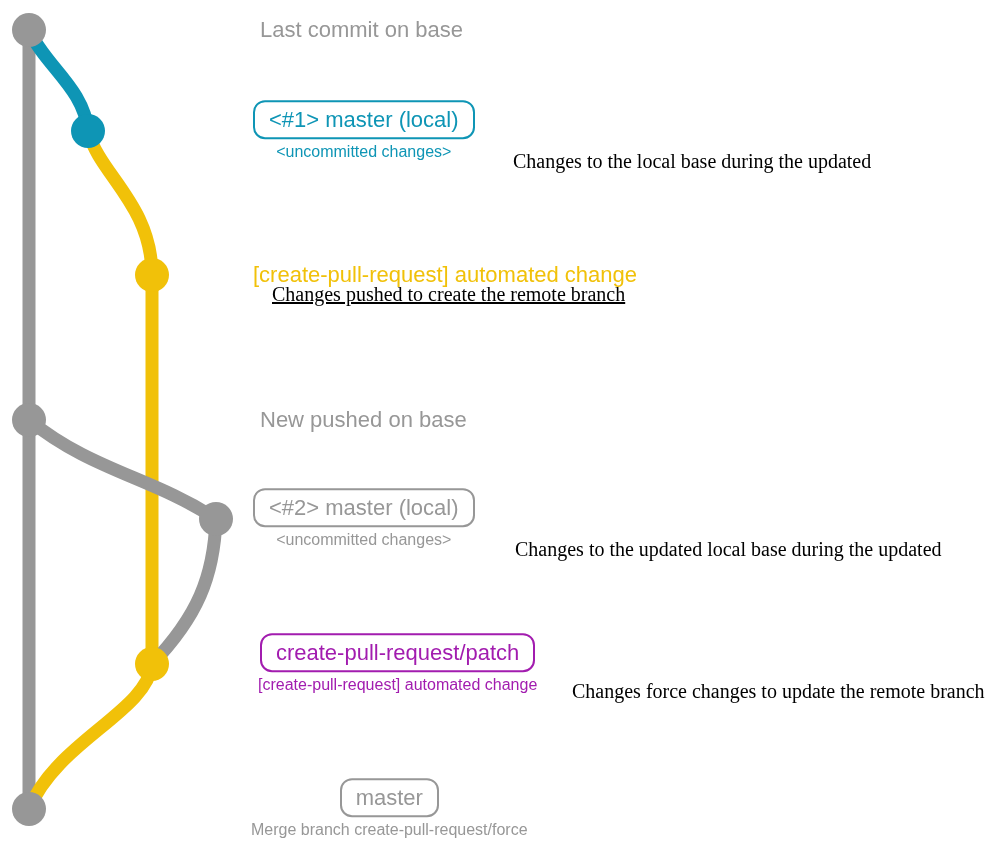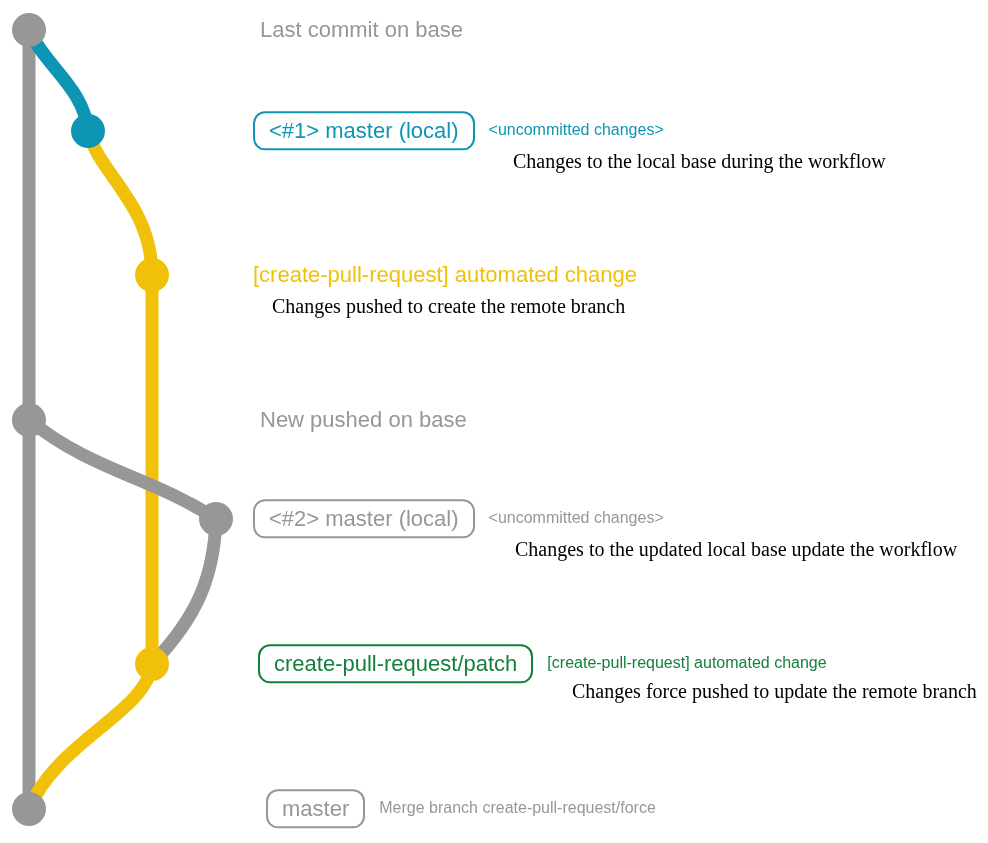--- a/index.html
+++ b/index.html
@@ -18,22 +18,23 @@
     transform: translateY(-50%);
     font-size: 22px;
     line-height: 1.15;
     white-space: nowrap;
   }
   .row {
     position: absolute;
     transform: translateY(-50%);
     display: flex;
     align-items: center;
-    gap: 14px;
+    gap: 4px;
     white-space: nowrap;
+    flex-direction: column;
   }
   .badge {
     display: inline-block;
     border: 2px solid currentColor;
     border-radius: 12px;
     padding: 5px 14px;
     font-size: 22px;
     line-height: 1.15;
     white-space: nowrap;
   }
@@ -70,37 +71,37 @@
     <circle cx="152" cy="664" r="17" fill="#f1c109"></circle>
     <circle cx="29" cy="809" r="17" fill="#979797"></circle>
   </svg>
 
   <div class="label" style="left: 260px; top: 30px; color: rgb(151, 151, 151);">Last commit on base</div>
 
   <div class="row" style="left: 253px; top: 131px; color: rgb(14, 149, 181);">
     <span class="badge">&lt;#1&gt; master (local)</span>
     <span class="msg">&lt;uncommitted changes&gt;</span>
   </div>
-  <div class="desc" style="left:513px; top:161px;">Changes to the local base during the workflow</div>
+  <div class="desc" style="left:513px; top:161px;">Changes to the local base during the updated</div>
 
   <div class="label" style="left: 253px; top: 275px; color: rgb(241, 193, 9);">[create-pull-request] automated change</div>
-  <div class="desc" style="left:272px; top:306px;">Changes pushed to create the remote branch</div>
+  <div class="desc" style="left:272px; top:294px;text-decoration:underline;">Changes pushed to create the remote branch</div>
 
   <div class="label" style="left: 260px; top: 420px; color: rgb(151, 151, 151);">New pushed on base</div>
 
   <div class="row" style="left: 253px; top: 519px; color: rgb(151, 151, 151); text-align: right;">
     <span class="badge">&lt;#2&gt; master (local)</span>
     <span class="msg">&lt;uncommitted changes&gt;</span>
   </div>
-  <div class="desc" style="left:515px; top:549px;">Changes to the updated local base update the workflow</div>
+  <div class="desc" style="left:515px; top:549px;">Changes to the updated local base during the updated</div>
 
-  <div class="row" style="left: 258px; top: 664px; color: #15803d;">
+  <div class="row" style="left: 258px; top: 664px; color: #a21caf;">
     <span class="badge">create-pull-request/patch</span>
     <span class="msg">[create-pull-request] automated change</span>
   </div>
-  <div class="desc" style="left:572px; top:691px;">Changes force pushed to update the remote branch</div>
+  <div class="desc" style="left:572px; top:691px;">Changes force changes to update the remote branch</div>
 
-  <div class="row" style="left: 266px; top: 809px; color: rgb(151, 151, 151);">
+  <div class="row" style="left: 251px; top: 809px; color: rgb(151, 151, 151);">
     <span class="badge">master</span>
     <span class="msg">Merge branch create-pull-request/force</span>
   </div>
 
 </div>
 
 </body></html>

